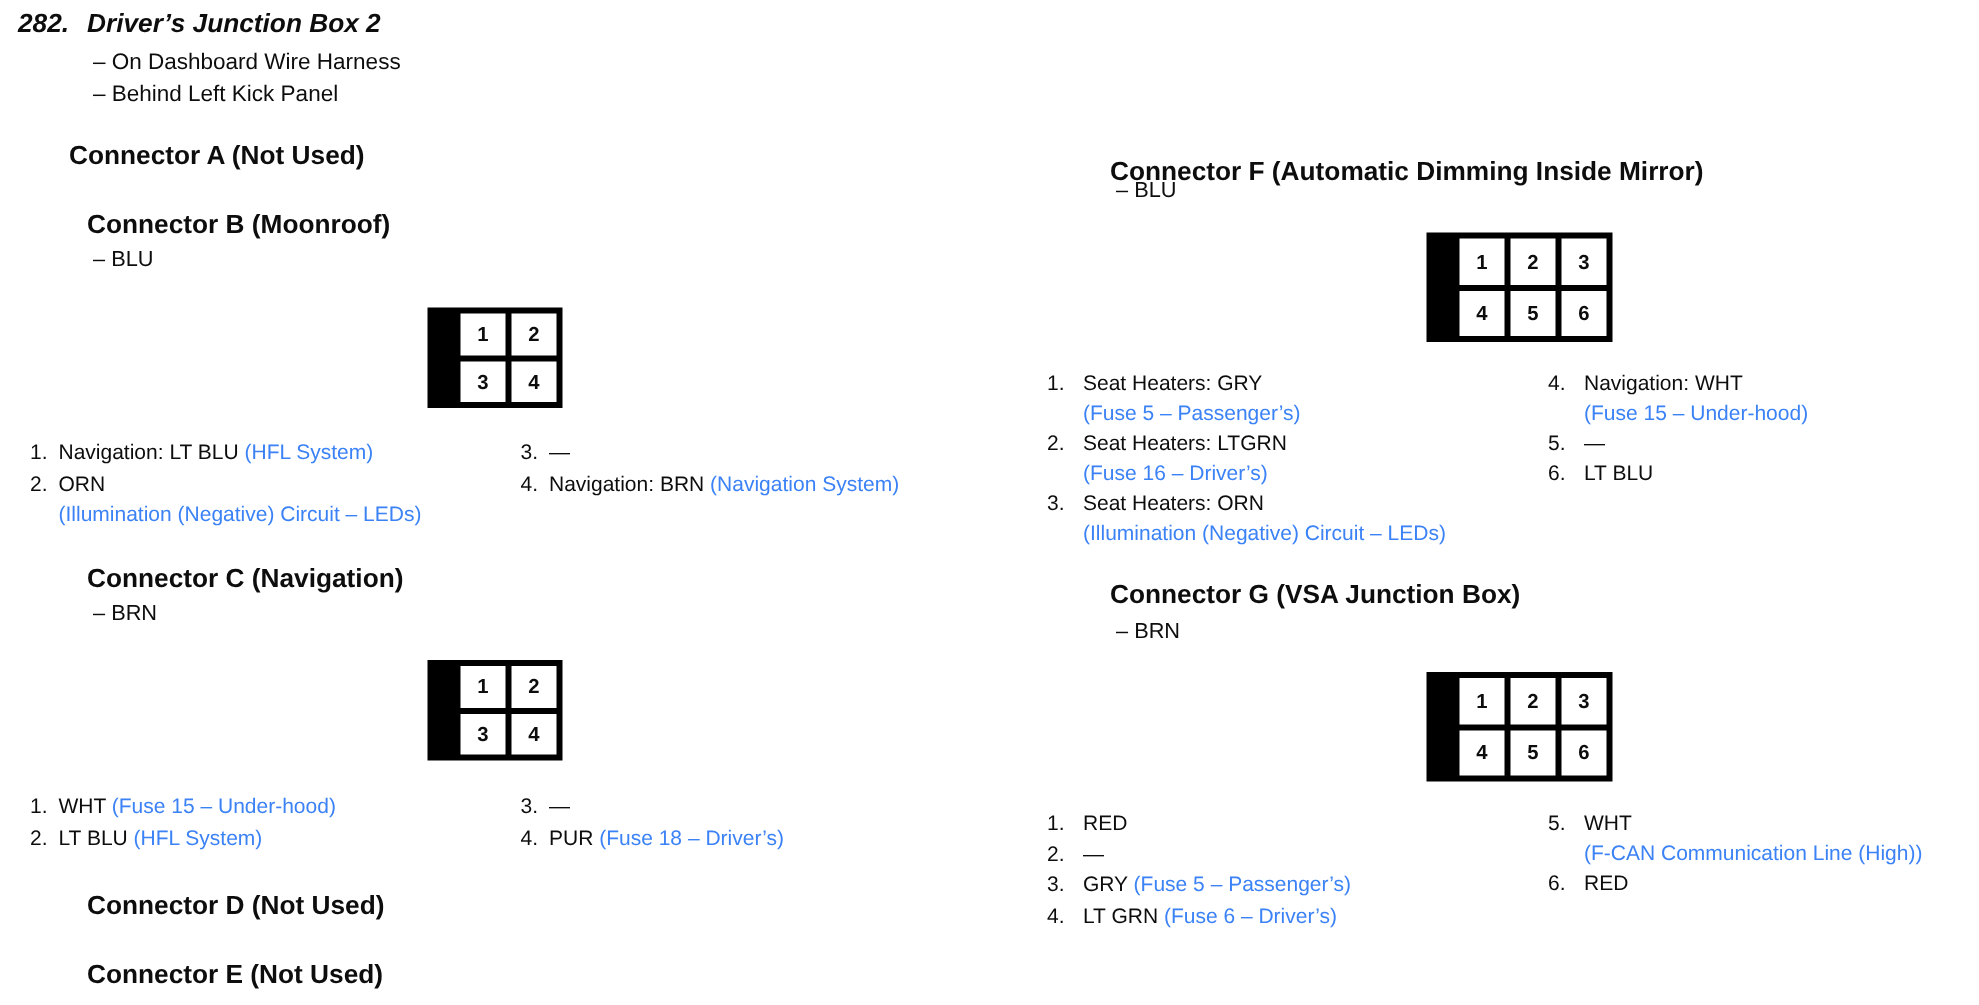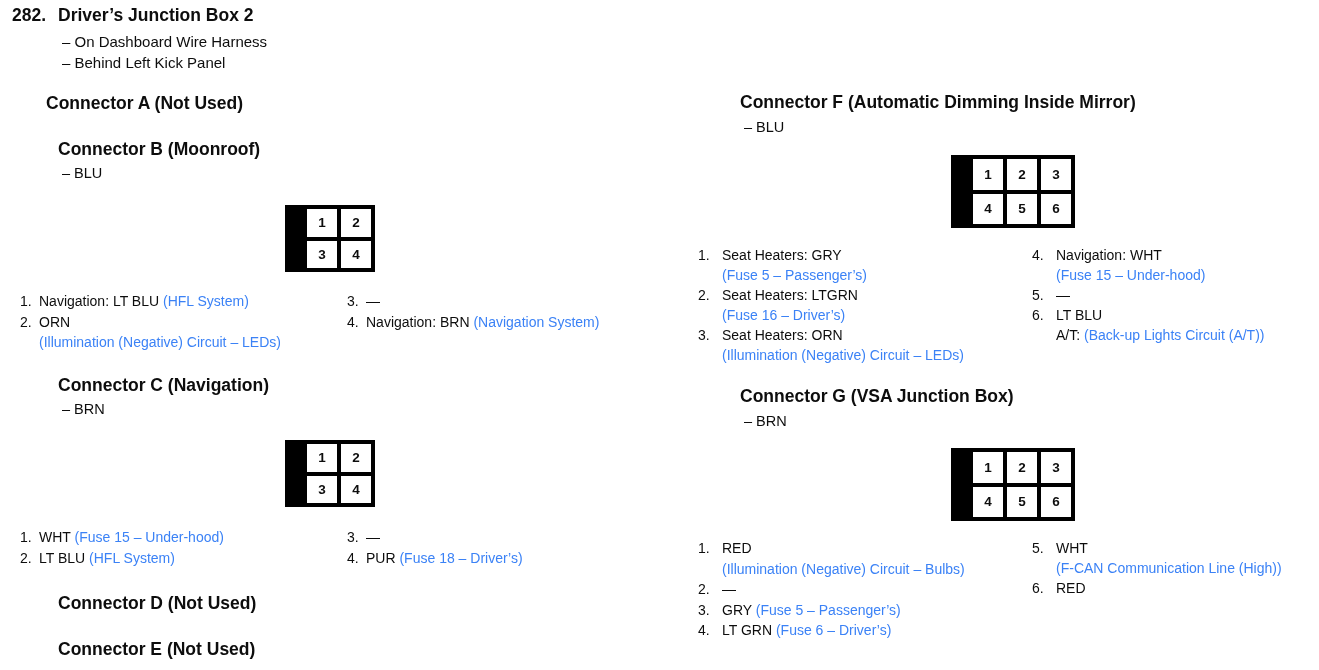--- a/index.html
+++ b/index.html
@@ -41,21 +41,21 @@
   .lh205 .pin-line { line-height: 20.5px; }
   .lh20  .pin-line { line-height: 20px; }
   .pin-line { position: relative; padding-left: 19px; white-space: nowrap; }
   .rcol .pin-line { padding-left: 24px; }
   .pin-num { position: absolute; left: 0; top: 0; }
   .blue { color: #3b82f6; text-decoration: none; }
 </style>
 </head>
 <body>
 
-<div class="abs item-row" style="left:12px; top:5px;">
+<div class="abs item-row" style="left:12px; top:5px;font-style:italic;">
   <span class="item-num">282.</span><span>Driver’s Junction Box 2</span>
 </div>
 <div class="abs loc" style="left:62px; top:31px;">
   <div>– On Dashboard Wire Harness</div>
   <div>– Behind Left Kick Panel</div>
 </div>
 
 <div class="abs conn-title" style="left:46px; top:93px;">Connector A (Not Used)</div>
 
 <div class="abs conn-title" style="left:58px; top:139px;">Connector B (Moonroof)</div>
@@ -111,21 +111,21 @@
     <span class="pin-num">3.</span><span>—</span>
   </div>
   <div class="pin-line">
     <span class="pin-num">4.</span><span>PUR </span><span class="blue">(Fuse 18 – Driver’s)</span>
   </div>
 </div>
 
 <div class="abs conn-title" style="left:58px; top:593px;">Connector D (Not Used)</div>
 <div class="abs conn-title" style="left:58px; top:639px;">Connector E (Not Used)</div>
 
-<div class="abs conn-title" style="left:740px; top:92px;">Connector F (Automatic Dimming Inside Mirror)</div>
+<div class="abs conn-title" style="left:740px; top:104px;">Connector F (Automatic Dimming Inside Mirror)</div>
 <div class="abs wire" style="left:744px; top:118px;">– BLU</div>
 
 <div class="abs diagram d6" style="left:951px; top:155px;">
   <div class="cell">1</div>
   <div class="cell">2</div>
   <div class="cell">3</div>
   <div class="cell">4</div>
   <div class="cell">5</div>
   <div class="cell">6</div>
 </div>
@@ -156,45 +156,39 @@
   </div>
   <div class="pin-line">
     <span class="blue">(Fuse 15 – Under-hood)</span>
   </div>
   <div class="pin-line">
     <span class="pin-num">5.</span><span>—</span>
   </div>
   <div class="pin-line">
     <span class="pin-num">6.</span><span>LT BLU</span>
   </div>
-  <div class="pin-line">
-    <span>A/T: </span><span class="blue">(Back-up Lights Circuit (A/T))</span>
-  </div>
 </div>
 
 <div class="abs conn-title" style="left:740px; top:386px;">Connector G (VSA Junction Box)</div>
 <div class="abs wire" style="left:744px; top:412px;">– BRN</div>
 
 <div class="abs diagram d6" style="left:951px; top:448px;">
   <div class="cell">1</div>
   <div class="cell">2</div>
   <div class="cell">3</div>
   <div class="cell">4</div>
   <div class="cell">5</div>
   <div class="cell">6</div>
 </div>
 
 <div class="abs pin-list lh205 rcol" style="left:698px; top:538px; width:330px;">
   <div class="pin-line">
     <span class="pin-num">1.</span><span>RED</span>
   </div>
   <div class="pin-line">
-    <span class="blue">(Illumination (Negative) Circuit – Bulbs)</span>
-  </div>
-  <div class="pin-line">
     <span class="pin-num">2.</span><span>—</span>
   </div>
   <div class="pin-line">
     <span class="pin-num">3.</span><span>GRY </span><span class="blue">(Fuse 5 – Passenger’s)</span>
   </div>
   <div class="pin-line">
     <span class="pin-num">4.</span><span>LT GRN </span><span class="blue">(Fuse 6 – Driver’s)</span>
   </div>
 </div>
 <div class="abs pin-list lh20 rcol" style="left:1032px; top:538px; width:285px;">

